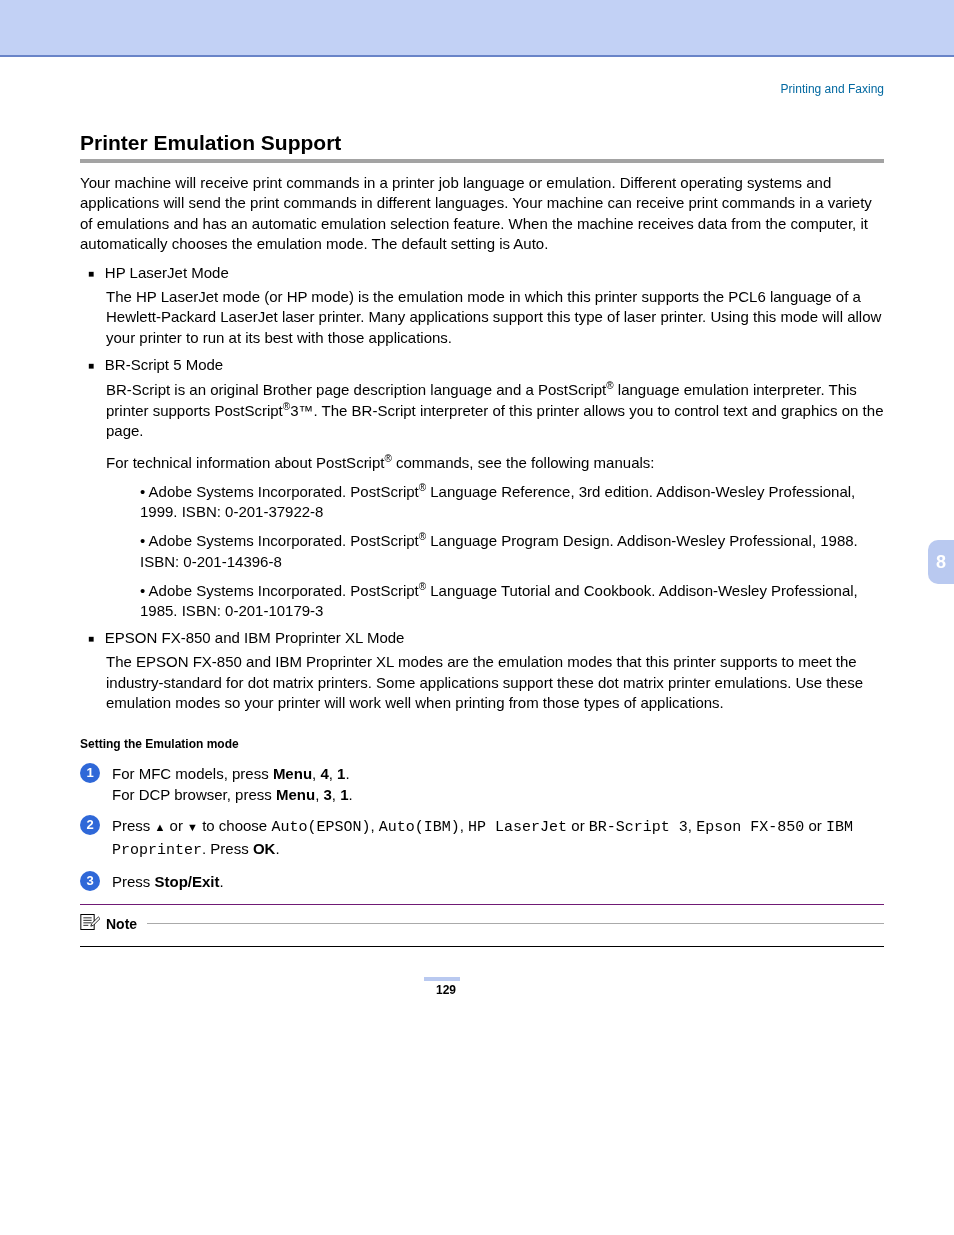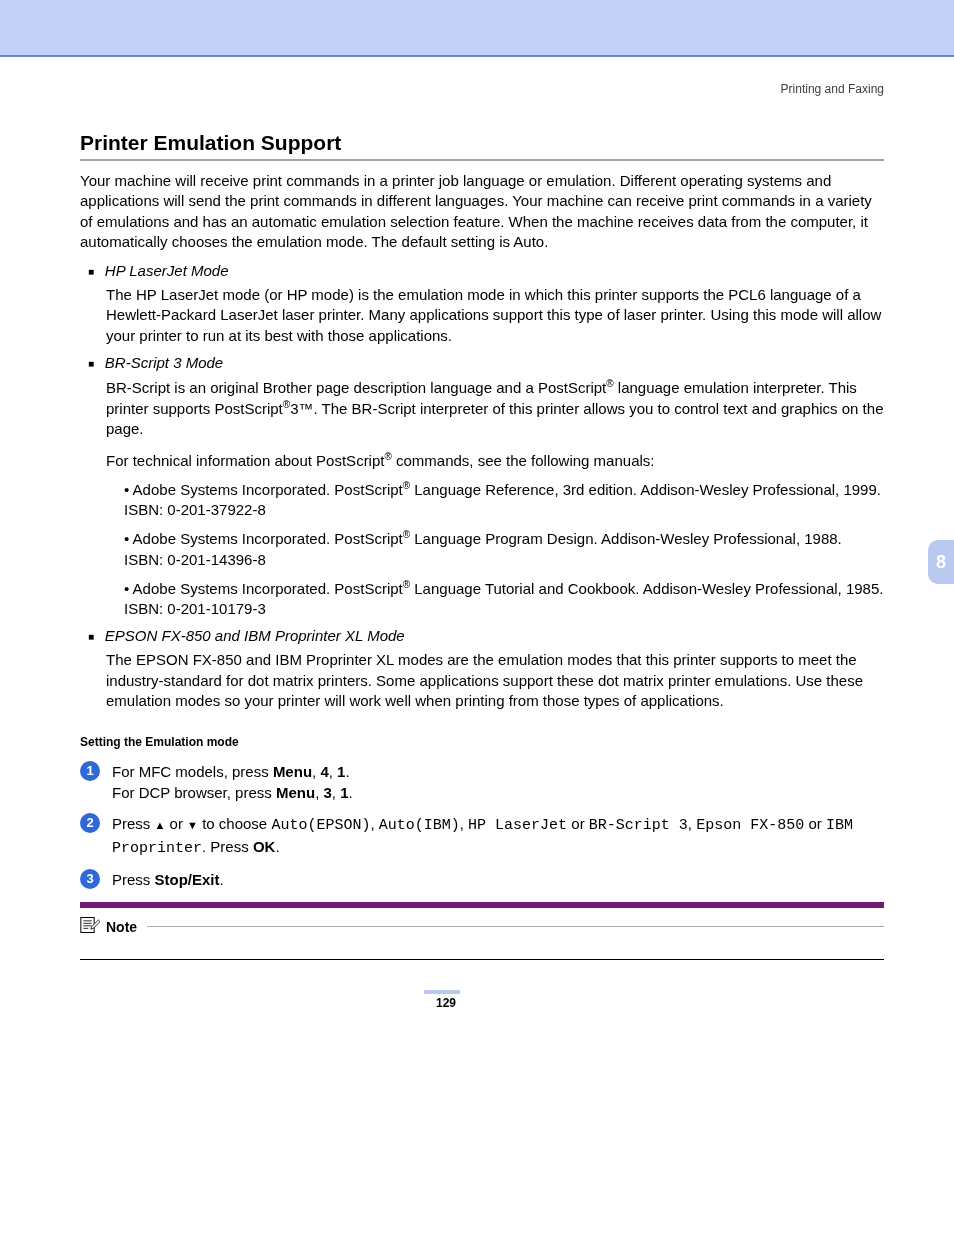--- a/index.html
+++ b/index.html
@@ -17,58 +17,58 @@
     width: 100%;
     border-bottom: 2px solid #6984c8;
   }
   .content {
     padding: 25px 70px 0 80px;
     position: relative;
   }
   .breadcrumb {
     text-align: right;
     font-size: 12px;
-    color: #404040;
+    color: #0369a1;
     margin-bottom: 35px;
   }
   h1.section-title {
     font-size: 21px;
     font-weight: bold;
     margin: 0 0 5px 0;
     padding-bottom: 4px;
-    border-bottom: 2px solid #a3a3a3;
+    border-bottom: 4px solid #a3a3a3;
   }
   p { margin: 10px 0; line-height: 1.35; }
   .mode-list { margin: 6px 0; padding: 0; }
   .mode-item { margin: 8px 0 8px 8px; }
   .mode-title::before { content: "■ "; font-size: 10px; vertical-align: 1px; letter-spacing: 4px;}
-  .mode-title { margin-bottom: 6px; font-style: italic; }
+  .mode-title { margin-bottom: 6px; }
   .mode-desc { margin-left: 18px; line-height: 1.35; }
   .sub-bullets { margin: 6px 0 6px 36px; padding: 0; list-style: none; }
-  .sub-bullets li { margin: 8px 0; line-height: 1.35; }
+  .sub-bullets li { margin: 8px 16px; line-height: 1.35; }
   .sub-bullets li::before { content: "•  "; }
   sup { font-size: 10px; vertical-align: super; }
   .subheading { font-weight: bold; font-size: 12px; margin: 24px 0 12px 0; }
   .steps { margin: 8px 0; padding: 0; list-style: none; }
   .steps li { margin: 10px 0; padding-left: 32px; position: relative; line-height: 1.4; }
   .step-badge {
     position: absolute; left: 0; top: 0;
     width: 20px; height: 20px; border-radius: 50%;
     color: #fff; font-size: 13px; font-weight: bold;
     display: inline-flex; align-items: center; justify-content: center;
   }
   .b1 { background: #2f68d8; }
   .b2 { background: #2f68d8; }
   .b3 { background: #2f68d8; }
   .mono { font-family: Liberation Mono, monospace; }
   .note-block {
     margin-top: 12px;
-    border-top: 6px solid #701a75;
+    border-top: 1px solid #701a75;
     border-bottom: 1px solid #000;
-    padding: 8px 0 20px 0;
+    padding: 8px 0 10px 0;
   }
   .note-header {
     display: flex; align-items: center; gap: 6px;
     margin-bottom: 2px;
   }
   .note-header .lbl { font-weight: bold; font-size: 14px; }
   .note-header .line { flex: 1; height: 1px; background: #aaa; margin-left: 4px; }
   .note-body { margin-left: 18px; line-height: 1.35; }
   .note-icon svg { width: 20px; height: 18px; }
   .tab {
@@ -119,21 +119,21 @@
   <p>Your machine will receive print commands in a printer job language or emulation. Different operating systems and applications will send the print commands in different languages. Your machine can receive print commands in a variety of emulations and has an automatic emulation selection feature. When the machine receives data from the computer, it automatically chooses the emulation mode. The default setting is Auto.</p>
 
   <div class="mode-list">
 
     <div class="mode-item">
       <div class="mode-title">HP LaserJet Mode</div>
       <div class="mode-desc">The HP LaserJet mode (or HP mode) is the emulation mode in which this printer supports the PCL6 language of a Hewlett-Packard LaserJet laser printer. Many applications support this type of laser printer. Using this mode will allow your printer to run at its best with those applications.</div>
     </div>
 
     <div class="mode-item">
-      <div class="mode-title">BR-Script 3 Mode</div>
+      <div class="mode-title">BR-Script 5 Mode</div>
       <div class="mode-desc">
         <span>BR-Script is an original Brother page description language and a PostScript</span><sup>®</sup><span> language emulation interpreter. This printer supports PostScript</span><sup>®</sup><span>3™. The BR-Script interpreter of this printer allows you to control text and graphics on the page.</span>
       </div>
       <div class="mode-desc" style="margin-top:10px">
         <span>For technical information about PostScript</span><sup>®</sup><span> commands, see the following manuals:</span>
       </div>
       <ul class="sub-bullets">
         <li><span>Adobe Systems Incorporated. PostScript</span><sup>®</sup><span> Language Reference, 3rd edition. Addison-Wesley Professional, 1999. ISBN: 0-201-37922-8</span></li>
         <li><span>Adobe Systems Incorporated. PostScript</span><sup>®</sup><span> Language Program Design. Addison-Wesley Professional, 1988. ISBN: 0-201-14396-8</span></li>
         <li><span>Adobe Systems Incorporated. PostScript</span><sup>®</sup><span> Language Tutorial and Cookbook. Addison-Wesley Professional, 1985. ISBN: 0-201-10179-3</span></li>

